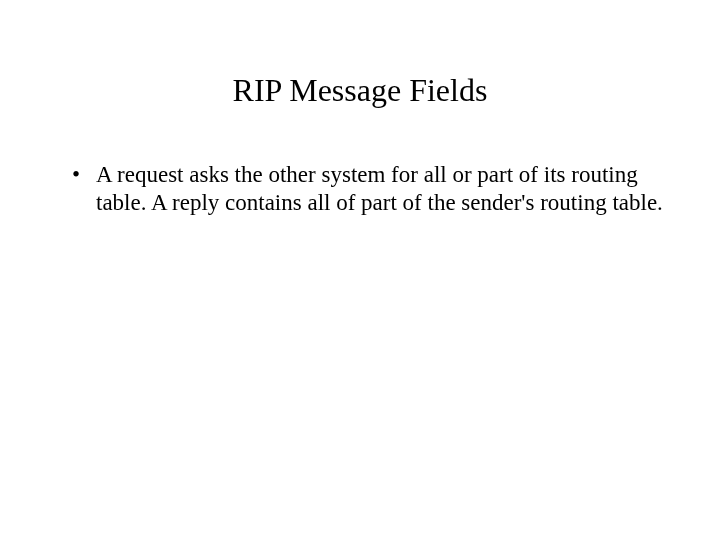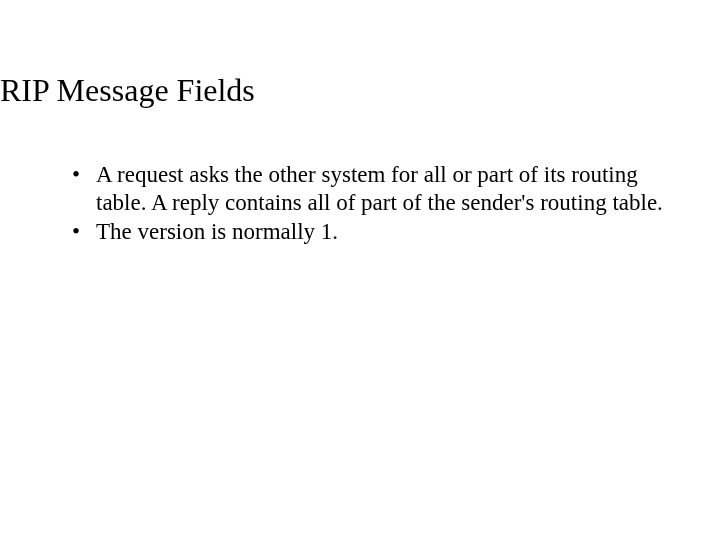--- a/index.html
+++ b/index.html
@@ -12,20 +12,21 @@
     color: #000000;
   }
   .slide {
     box-sizing: border-box;
     width: 720px;
     height: 540px;
     position: relative;
     padding: 0;
   }
   .title {
+    text-align: center;
     font-size: 32px;
     font-weight: normal;
     margin-top: 72px;
     margin-bottom: 52px;
   }
   .body {
     margin: 0 56px 0 70px;
     font-size: 23px;
     line-height: 1.2;
   }
@@ -57,21 +58,20 @@
   }
 </style>
 </head>
 <body>
 
 <div class="slide">
   <div class="title">RIP Message Fields</div>
   <div class="body">
     <ul>
       <li>A request asks the other system for all or part of its routing table. A reply contains all of part of the sender's routing table.</li>
-      <li>The version is normally 1.</li>
     </ul>
   </div>
   <div class="footer">
     
     
     
   </div>
 </div>
 
 </body></html>

